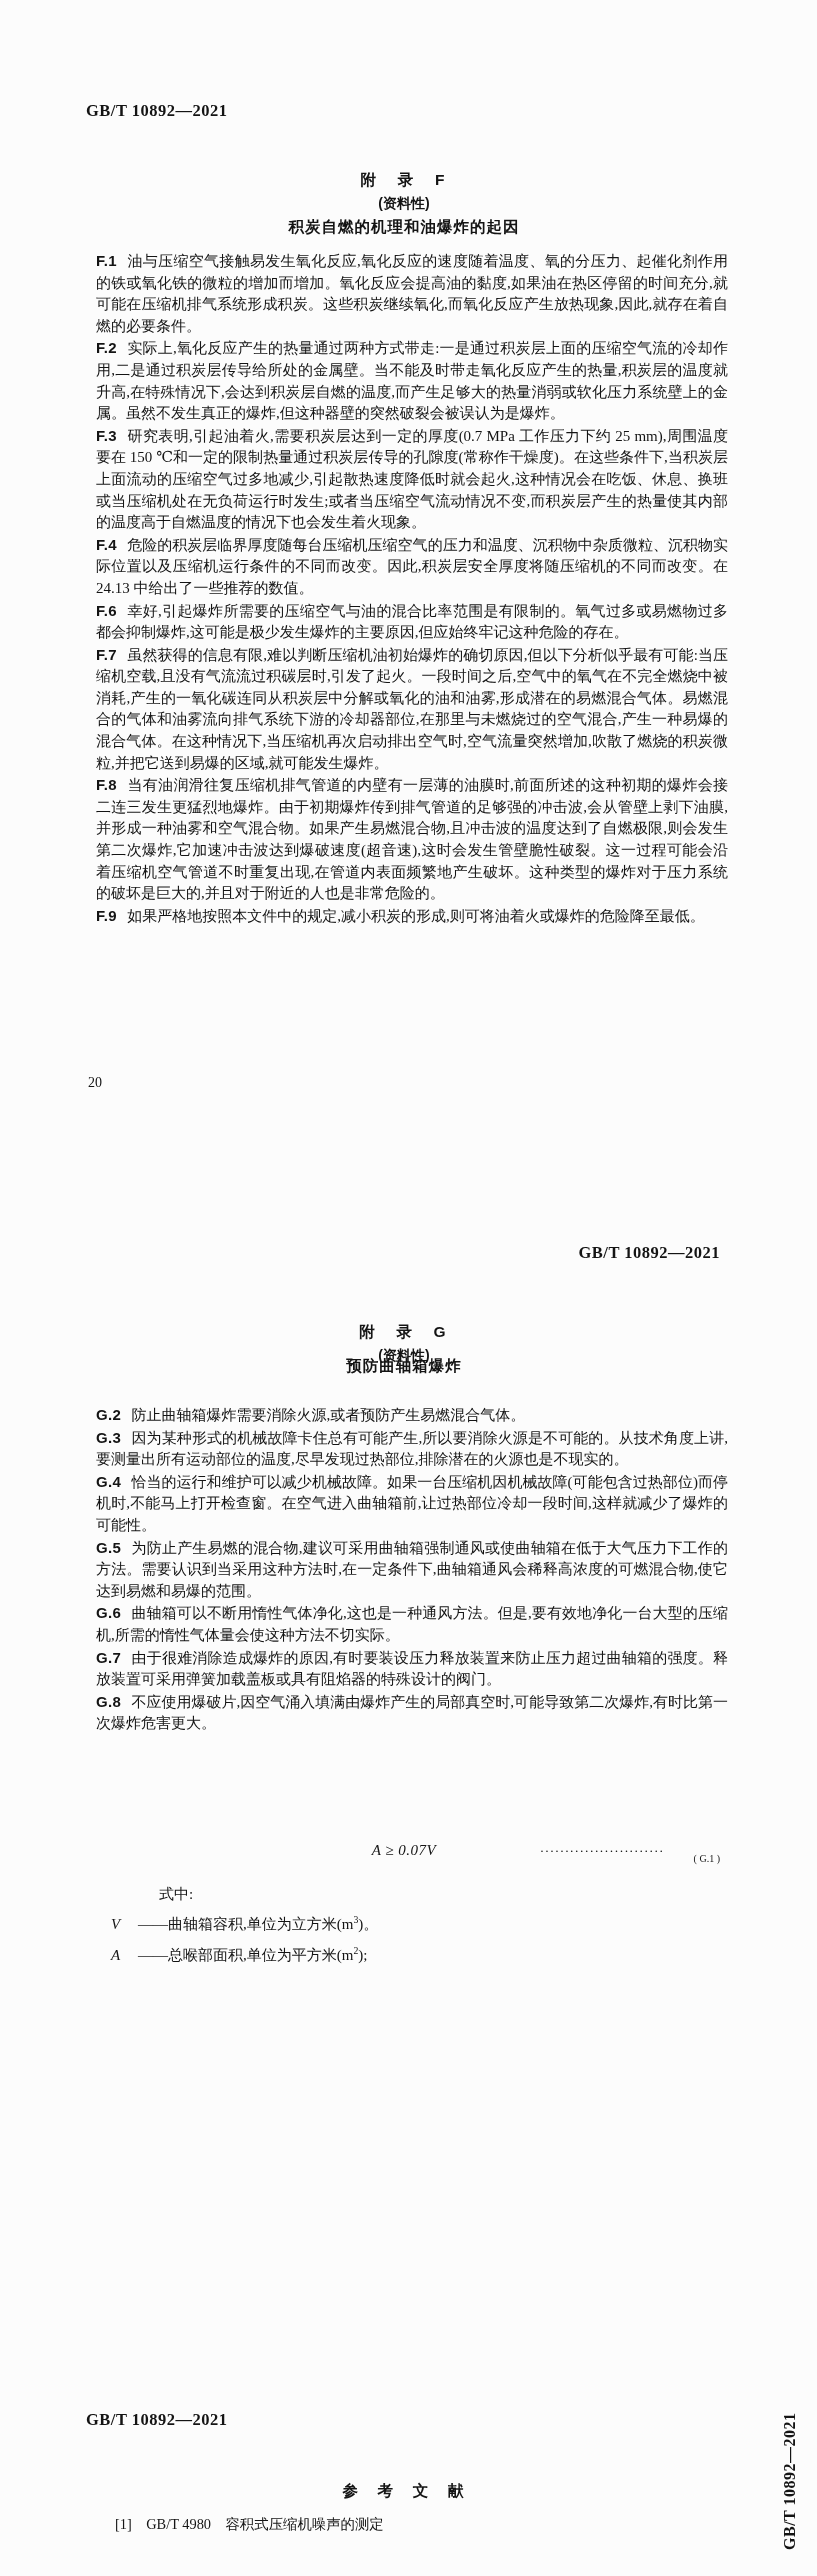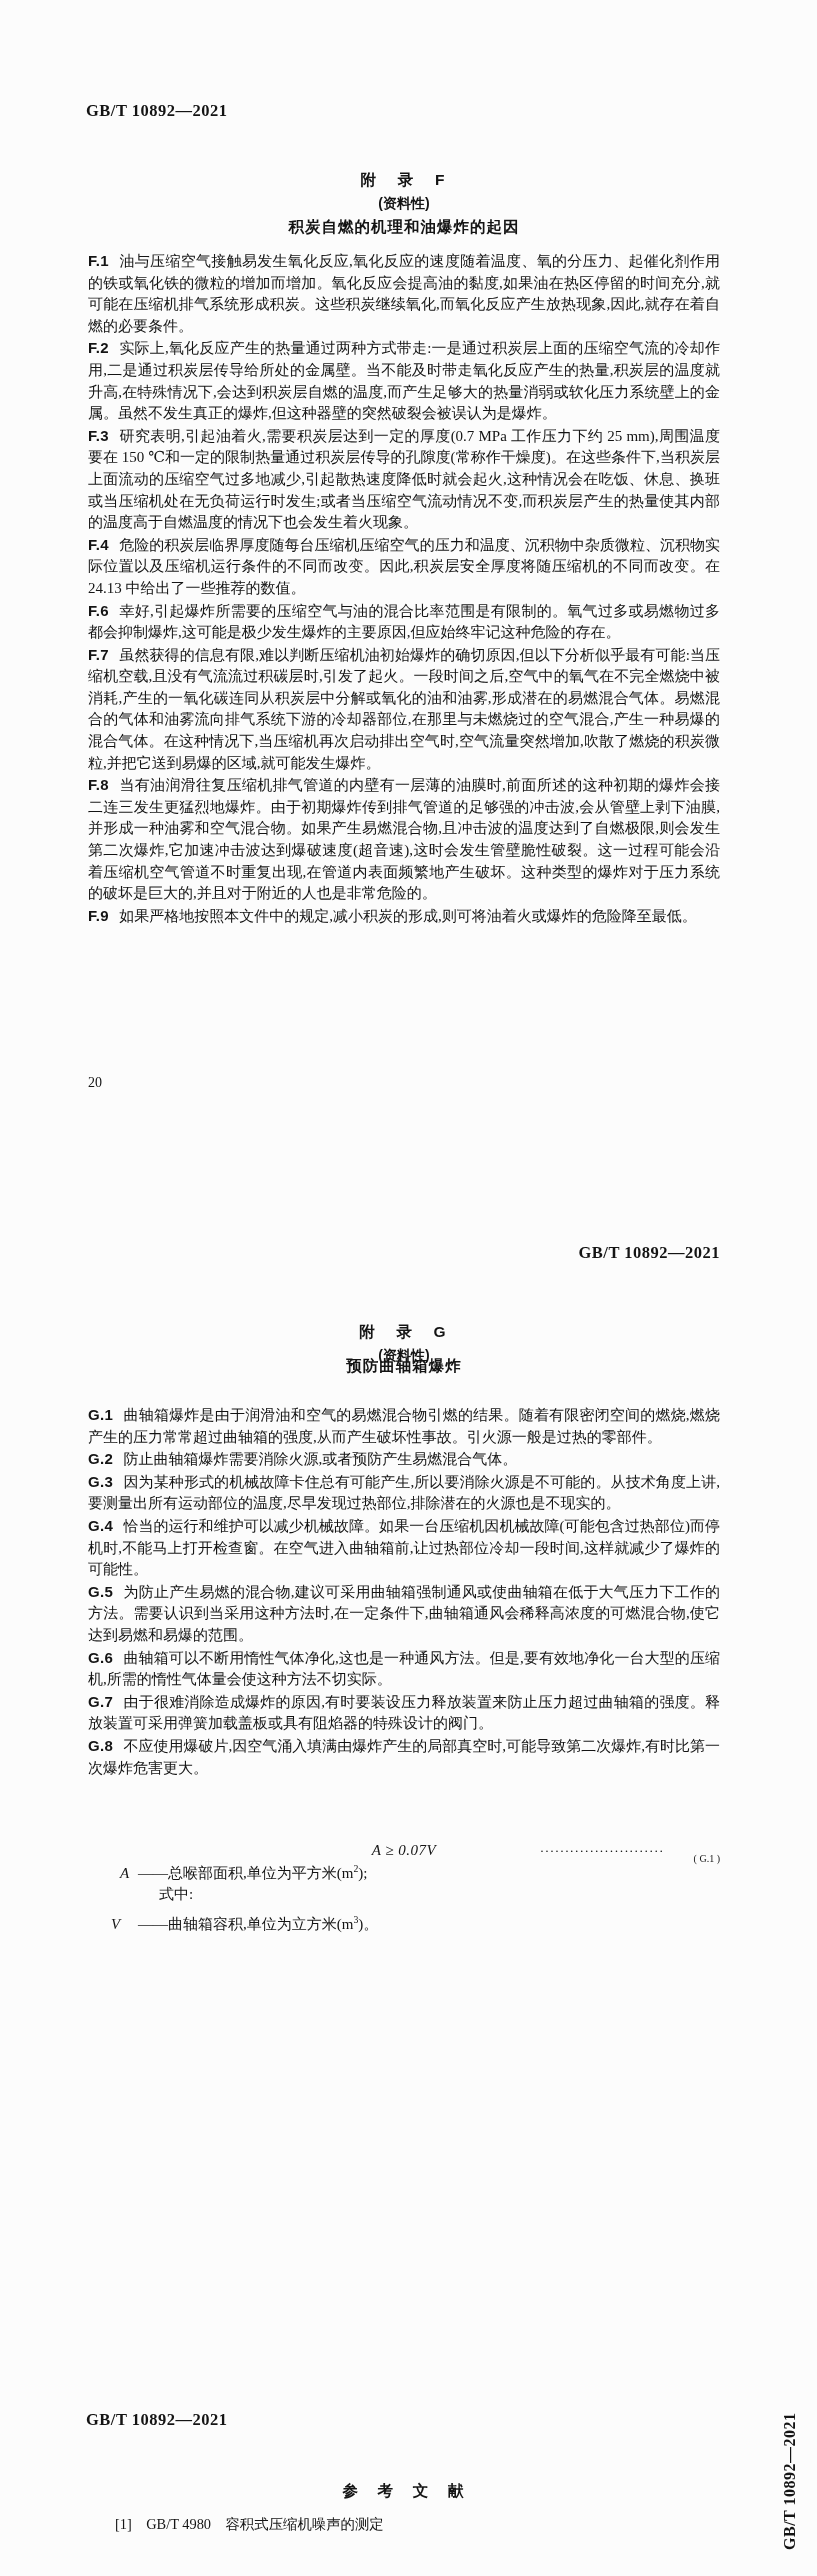--- a/index.html
+++ b/index.html
@@ -12,21 +12,21 @@
   .abs{position:absolute;}
   .std-header{
     font-family:"Liberation Serif","DejaVu Serif",serif;
     font-weight:700;font-size:16.5px;letter-spacing:0.5px;white-space:nowrap;
   }
   .center-col{left:88px;width:632px;text-align:center;}
   .cjk-title{font-family:"Liberation Sans","DejaVu Sans",sans-serif;font-weight:700;}
   .annex-label{font-size:15.5px;letter-spacing:3.1px;}
   .annex-kind{font-size:14px;}
   .annex-title{font-size:15.5px;letter-spacing:1px;font-family:Liberation Mono, monospace;}
-  .body-col{left:88px;width:632px;}
+  .body-col{left:96px;width:632px;}
   .body-col p{
     margin:0;font-size:15px;line-height:21.6px;
     text-align:justify;text-justify:inter-ideograph;
     font-family:"Liberation Serif","DejaVu Serif",serif;
   }
   .pid{
     font-family:"Liberation Sans","DejaVu Sans",sans-serif;
     font-weight:700;margin-right:10.3px;letter-spacing:0.3px;
   }
   .note-line{text-indent:24px;}
@@ -70,21 +70,20 @@
 
 <div class="abs page-num" style="left:88px;top:1075px;">20</div>
 
 <div class="abs std-header" style="left:88px;width:632px;text-align:right;top:1243px;">GB/T 10892—2021</div>
 
 <div class="abs center-col cjk-title annex-label" style="top:1322px;">附　录　G</div>
 <div class="abs center-col cjk-title annex-kind" style="top:1347px;">(资料性)</div>
 <div class="abs center-col cjk-title annex-title" style="top:1356px;">预防曲轴箱爆炸</div>
 
 <div class="abs body-col" style="top:1404px;">
-  <p><span class="pid">G.1</span><span>曲轴箱爆炸是由于润滑油和空气的易燃混合物引燃的结果。随着有限密闭空间的燃烧,燃烧产生的压力常常超过曲轴箱的强度,从而产生破坏性事故。引火源一般是过热的零部件。</span></p>
   <p><span class="pid">G.2</span><span>防止曲轴箱爆炸需要消除火源,或者预防产生易燃混合气体。</span></p>
   <p><span class="pid">G.3</span><span>因为某种形式的机械故障卡住总有可能产生,所以要消除火源是不可能的。从技术角度上讲,要测量出所有运动部位的温度,尽早发现过热部位,排除潜在的火源也是不现实的。</span></p>
   <p><span class="pid">G.4</span><span>恰当的运行和维护可以减少机械故障。如果一台压缩机因机械故障(可能包含过热部位)而停机时,不能马上打开检查窗。在空气进入曲轴箱前,让过热部位冷却一段时间,这样就减少了爆炸的可能性。</span></p>
   <p><span class="pid">G.5</span><span>为防止产生易燃的混合物,建议可采用曲轴箱强制通风或使曲轴箱在低于大气压力下工作的方法。需要认识到当采用这种方法时,在一定条件下,曲轴箱通风会稀释高浓度的可燃混合物,使它达到易燃和易爆的范围。</span></p>
   <p><span class="pid">G.6</span><span>曲轴箱可以不断用惰性气体净化,这也是一种通风方法。但是,要有效地净化一台大型的压缩机,所需的惰性气体量会使这种方法不切实际。</span></p>
   <p><span class="pid">G.7</span><span>由于很难消除造成爆炸的原因,有时要装设压力释放装置来防止压力超过曲轴箱的强度。释放装置可采用弹簧加载盖板或具有阻焰器的特殊设计的阀门。</span></p>
   <p><span class="pid">G.8</span><span>不应使用爆破片,因空气涌入填满由爆炸产生的局部真空时,可能导致第二次爆炸,有时比第一次爆炸危害更大。</span></p>
 </div>
 
 <div class="abs formula-row" style="top:1839px;font-family:Liberation Serif, serif;">
@@ -92,21 +91,21 @@
     <span class="fx">A ≥ 0.07V</span>
   </div>
   <div class="fx-leadnum">
     <span class="fx-leader">······································</span>
     <span class="fx-num">( G.1 )</span>
   </div>
 </div>
 
 <div class="abs where" style="left:111px;top:1884px;margin-left:48px;">式中:</div>
 
-<div class="abs where defs" style="left:111px;top:1858px;text-align:center;">
+<div class="abs where defs" style="left:111px;top:1940px;">
   <span class="defsym">A</span><span>——总喉部面积,单位为平方米(m</span><sup>2</sup><span>);</span>
 </div>
 <div class="abs where defs" style="left:111px;top:1909px;">
   <span class="defsym">V</span><span>——曲轴箱容积,单位为立方米(m</span><sup>3</sup><span>)。</span>
 </div>
 
 <div class="abs std-header" style="left:86px;top:2410px;">GB/T 10892—2021</div>
 
 <div class="abs center-col cjk-title refs-title" style="top:2481px;">参　考　文　献</div>
 

